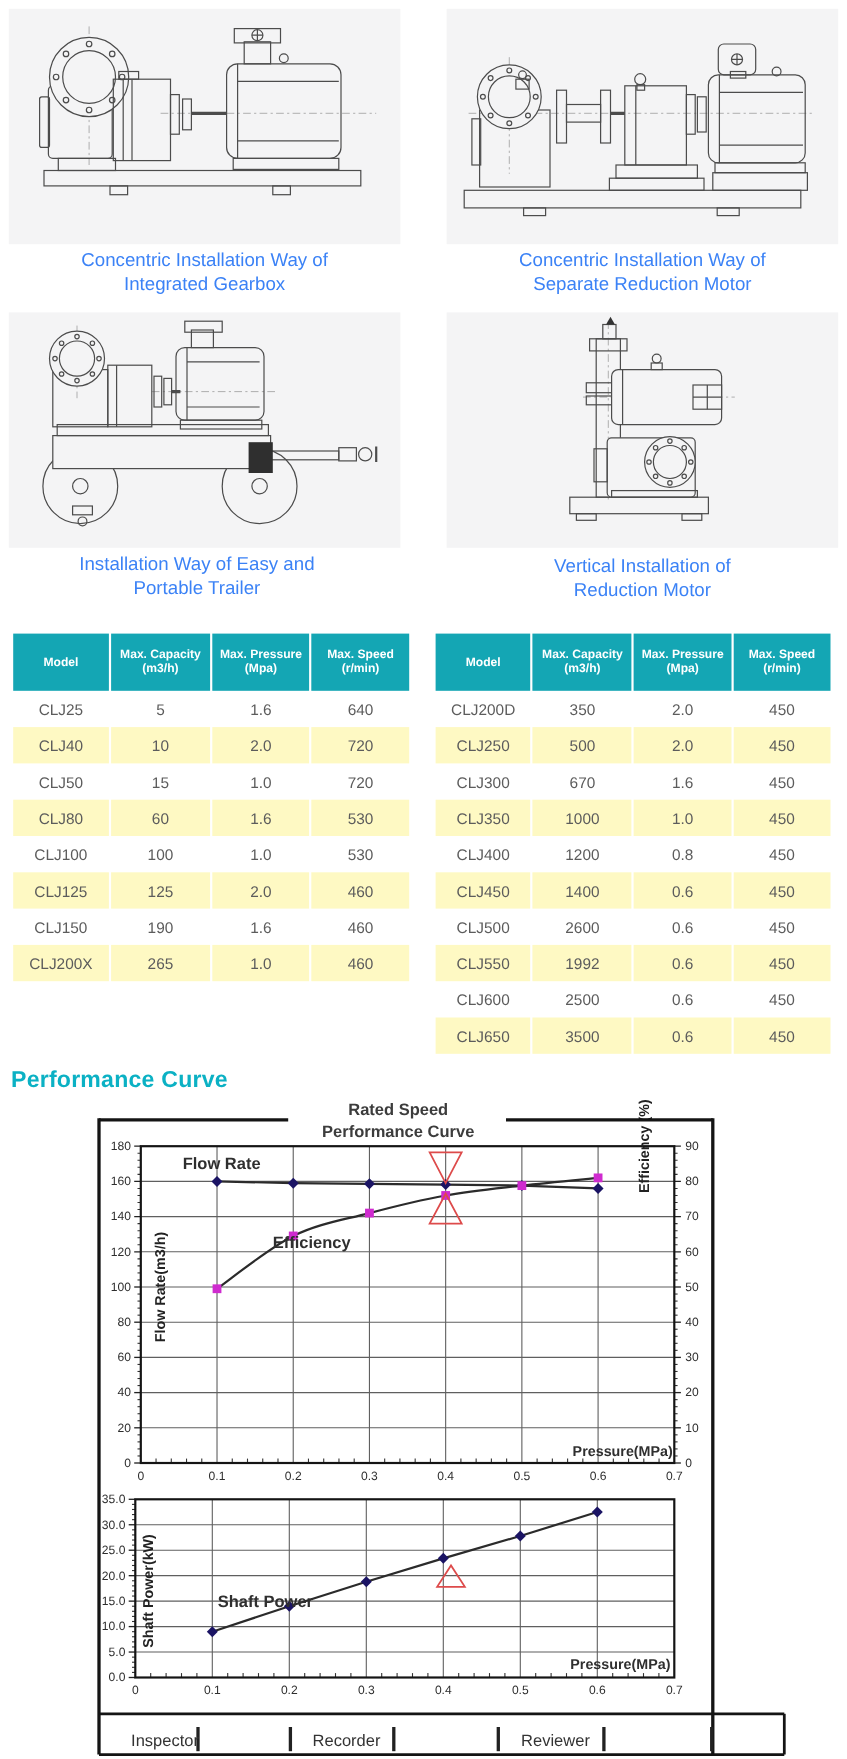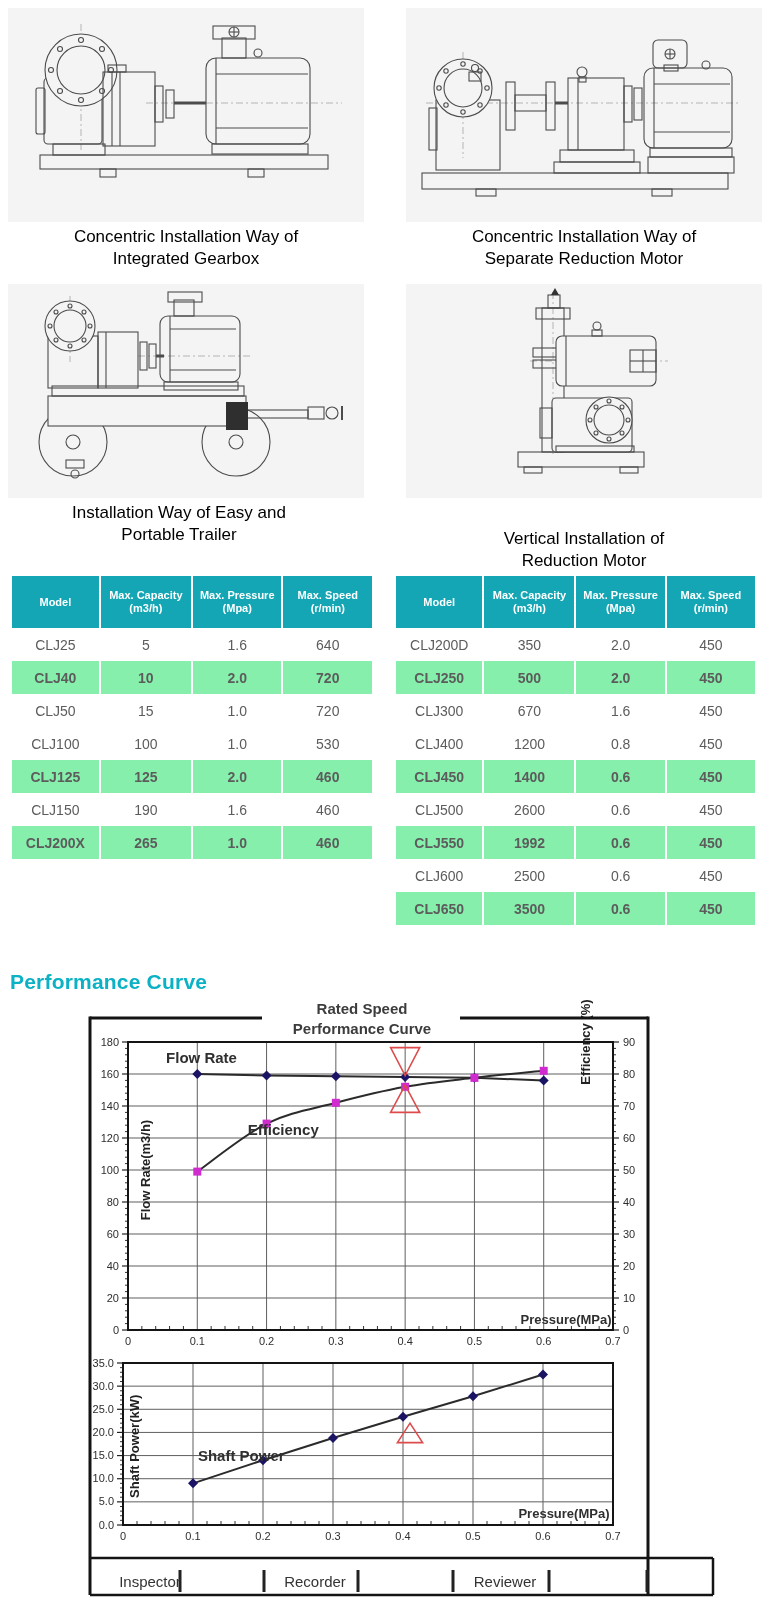--- a/index.html
+++ b/index.html
@@ -1,28 +1,28 @@
 <!DOCTYPE html>
 <html><head>
 <meta charset="utf-8">
 <style>
   html,body{margin:0;padding:0;background:#fff;}
   .page{position:relative;width:770px;height:1599px;background:#fff;overflow:hidden;
         font-family:"Liberation Sans",sans-serif;}
   .card{position:absolute;width:356px;height:214px;background:#f4f4f5;}
   .card svg{display:block;width:100%;height:100%;}
-  .caption{position:absolute;width:356px;text-align:center;font-size:17px;line-height:22px;color:#000000;}
+  .caption{position:absolute;width:356px;text-align:center;font-size:17px;line-height:22px;color:#3b82f6;}
   .section-title{position:absolute;left:10px;top:970px;font-size:21px;font-weight:bold;color:#0bb1c4;letter-spacing:.2px;}
   table.spec{position:absolute;border-collapse:separate;border-spacing:2px 0;table-layout:fixed;
              font-size:14px;color:#5c5c5c;}
   table.spec thead th{background:#14a6b4;color:#fff;font-size:11px;font-weight:bold;height:52px;
                       vertical-align:middle;text-align:center;padding:0 1px;line-height:13px;}
   table.spec thead th .h2:empty{display:none;}
   table.spec tbody td{height:33px;text-align:center;padding:0;}
-  table.spec tbody tr.alt td{background:#86efac;font-weight:bold;}
+  table.spec tbody tr.alt td{background:#fef9c3;}
   #fig{position:absolute;left:0;top:998px;}
   svg text{font-family:"Liberation Sans",sans-serif;}
 </style>
 </head>
 <body>
 
 <div class="page">
 
   <div class="card" style="left:8px;top:8px;">
     <svg viewBox="0 0 356 214">
@@ -213,21 +213,21 @@
     <div>Integrated Gearbox</div>
   </div>
   <div class="caption" style="left:406px;top:226px;">
     <div>Concentric Installation Way of</div>
     <div>Separate Reduction Motor</div>
   </div>
   <div class="caption" style="left:1px;top:502px;">
     <div>Installation Way of Easy and</div>
     <div>Portable Trailer</div>
   </div>
-  <div class="caption" style="left:406px;top:528px;">
+  <div class="caption" style="left:406px;top:504px;">
     <div>Vertical Installation of</div>
     <div>Reduction Motor</div>
   </div>
 
   <table class="spec" style="left:10px;top:576px;width:364px;">
     <colgroup>
         <col style="width:24.5%">
         <col style="width:25.5%">
         <col style="width:25%">
         <col style="width:25%">
@@ -263,20 +263,26 @@
           <td>10</td>
           <td>2.0</td>
           <td>720</td>
         </tr>
         <tr>
           <td>CLJ50</td>
           <td>15</td>
           <td>1.0</td>
           <td>720</td>
         </tr>
+        <tr class="alt">
+          <td>CLJ80</td>
+          <td>60</td>
+          <td>1.6</td>
+          <td>530</td>
+        </tr>
         <tr>
           <td>CLJ100</td>
           <td>100</td>
           <td>1.0</td>
           <td>530</td>
         </tr>
         <tr class="alt">
           <td>CLJ125</td>
           <td>125</td>
           <td>2.0</td>
@@ -333,20 +339,26 @@
         <tr class="alt">
           <td>CLJ250</td>
           <td>500</td>
           <td>2.0</td>
           <td>450</td>
         </tr>
         <tr>
           <td>CLJ300</td>
           <td>670</td>
           <td>1.6</td>
+          <td>450</td>
+        </tr>
+        <tr class="alt">
+          <td>CLJ350</td>
+          <td>1000</td>
+          <td>1.0</td>
           <td>450</td>
         </tr>
         <tr>
           <td>CLJ400</td>
           <td>1200</td>
           <td>0.8</td>
           <td>450</td>
         </tr>
         <tr class="alt">
           <td>CLJ450</td>

